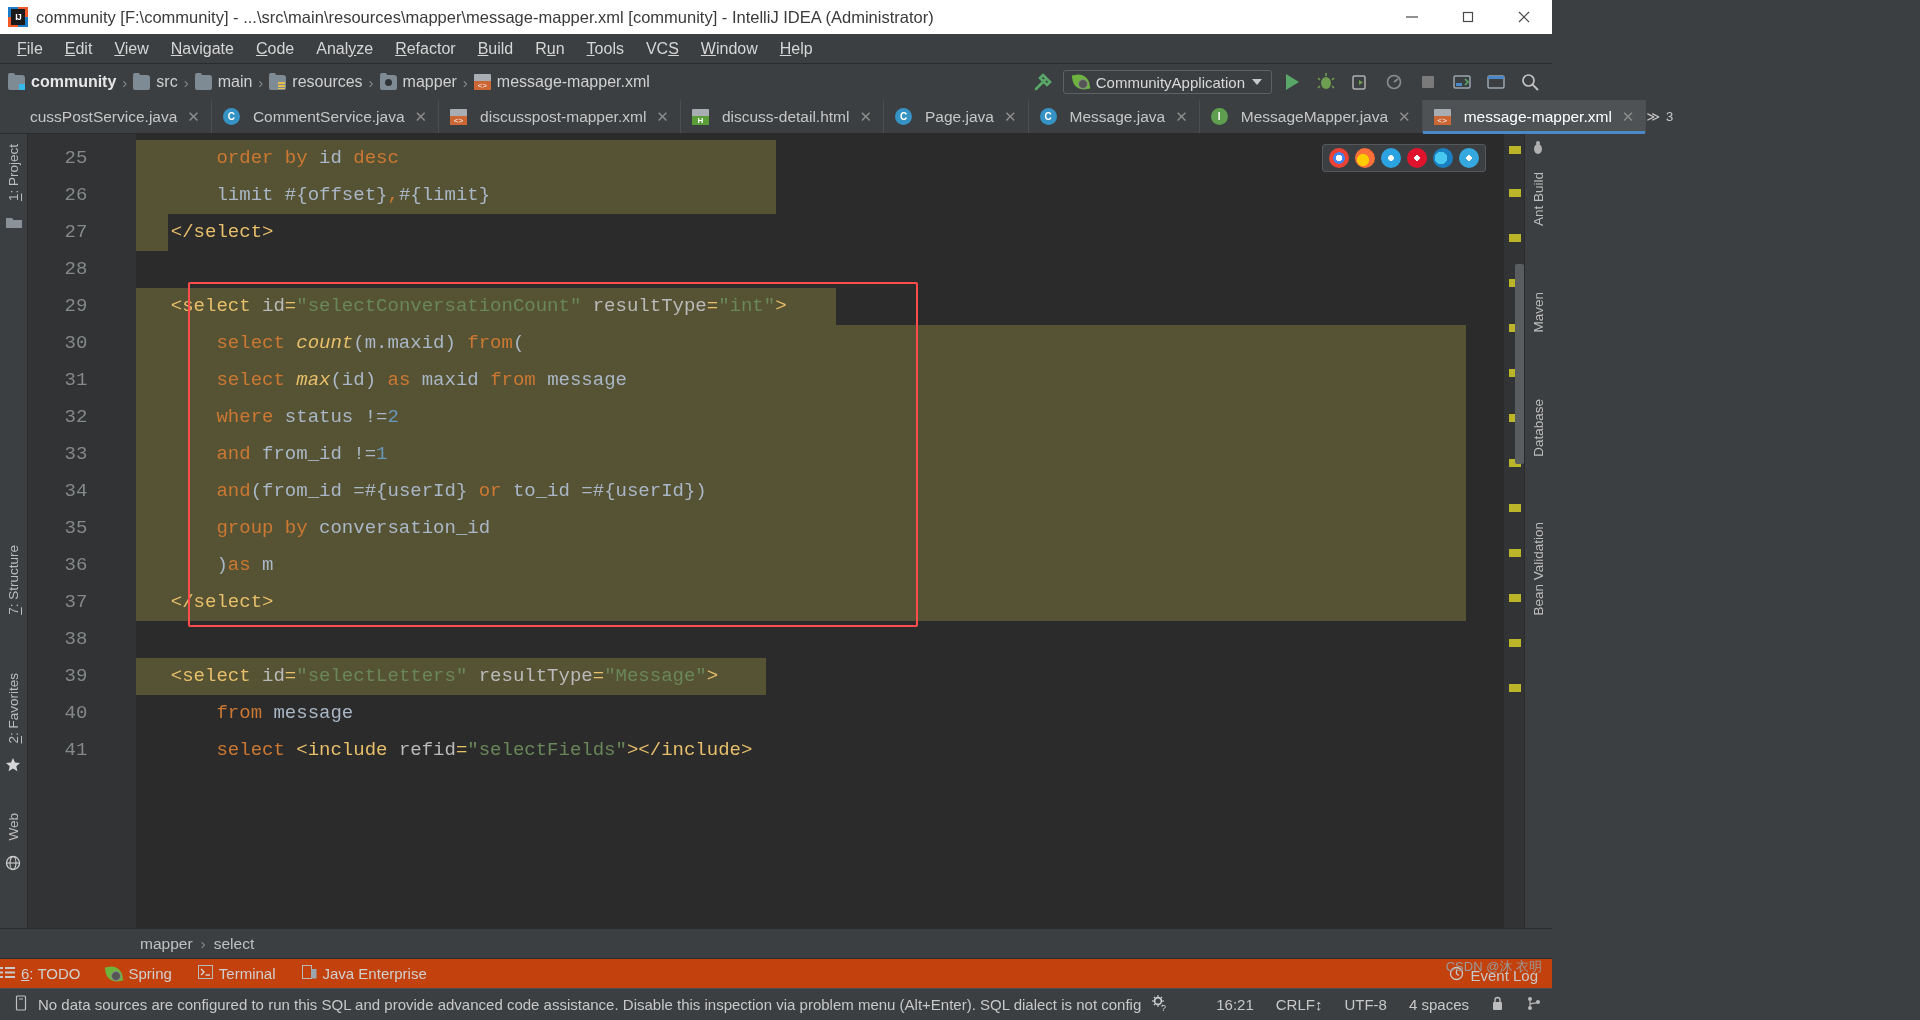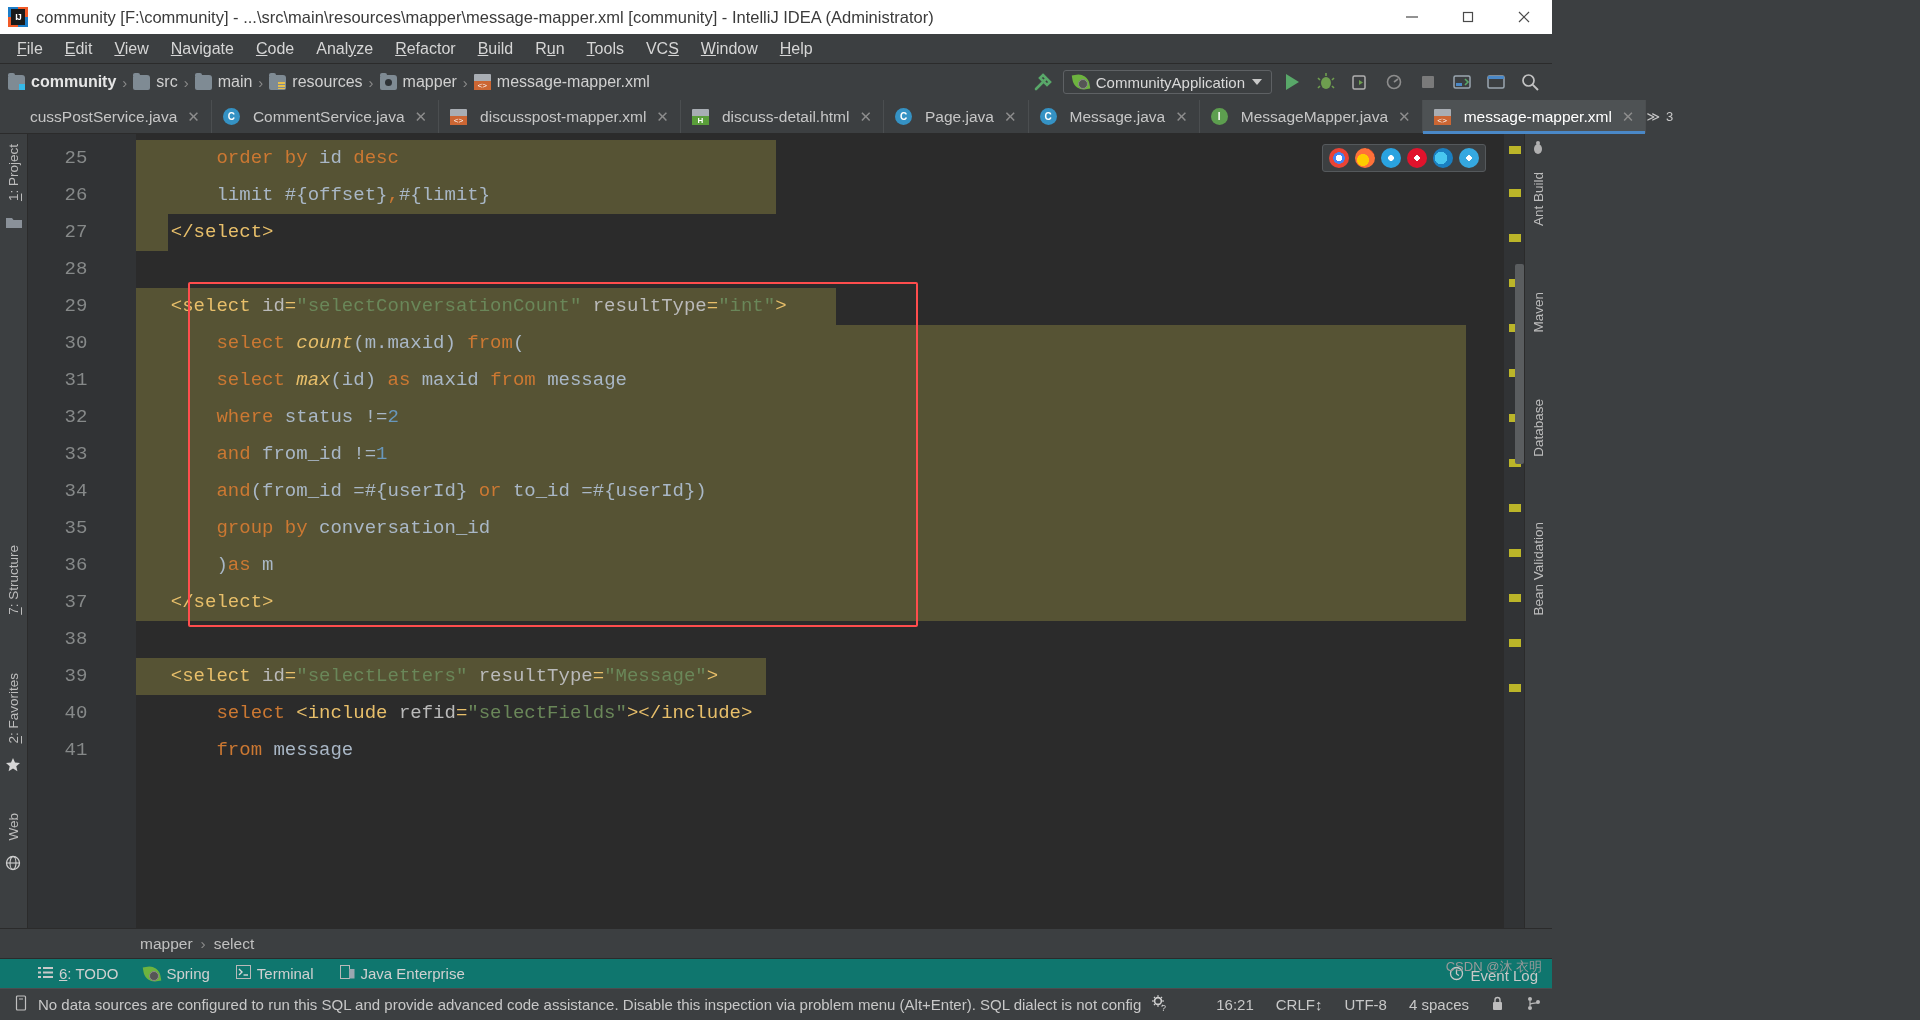--- a/index.html
+++ b/index.html
@@ -158,22 +158,22 @@
 
   
   .bcbar {
     height: 30px; flex: 0 0 30px; background: #3c3f41; display: flex; align-items: center;
     padding-left: 140px; font-size: 15.5px; color: #c0c0c0; gap: 8px; border-top: 1px solid #2b2b2b;
   }
   .bcbar .sep { color: #8a8a8a; }
 
   
   .twbar {
-    height: 30px; flex: 0 0 30px; background: #0f766e; display: flex; align-items: center;
-    padding-left: 38px; gap: 26px; font-size: 15px; color: #d0d0d0; border-top: 1px solid #2b2b2b;
+    height: 30px; flex: 0 0 30px; background: #c2410c; display: flex; align-items: center;
+    gap: 26px; font-size: 15px; color: #d0d0d0; border-top: 1px solid #2b2b2b;
   }
   .tw { display: flex; align-items: center; gap: 6px; white-space: nowrap; }
   .tw u { text-decoration: underline; }
 
   
   .statusbar {
     height: 32px; flex: 0 0 32px; background: #3c3f41; display: flex; align-items: center;
     padding: 0 10px 0 14px; font-size: 15px; color: #c8c8c8; border-top: 1px solid #4a4d4f;
     gap: 10px;
   }
@@ -438,22 +438,22 @@
         <div class="cline"><div class="hl-band" style="width: 1330px;"></div><span class="tok-plain">      </span><span class="tok-kw">select</span><span class="tok-plain"> </span><span class="tok-fn">count</span><span class="tok-ident">(m.maxid) </span><span class="tok-kw">from</span><span class="tok-ident">(</span></div>
         <div class="cline"><div class="hl-band" style="width: 1330px;"></div><span class="tok-plain">      </span><span class="tok-kw">select</span><span class="tok-plain"> </span><span class="tok-fn">max</span><span class="tok-ident">(id) </span><span class="tok-kw">as</span><span class="tok-ident"> maxid </span><span class="tok-kw">from</span><span class="tok-ident"> message</span></div>
         <div class="cline"><div class="hl-band" style="width: 1330px;"></div><span class="tok-plain">      </span><span class="tok-kw">where</span><span class="tok-ident"> status </span><span class="tok-ident">!=</span><span class="tok-num">2</span></div>
         <div class="cline"><div class="hl-band" style="width: 1330px;"></div><span class="tok-plain">      </span><span class="tok-kw">and</span><span class="tok-ident"> from_id </span><span class="tok-ident">!=</span><span class="tok-num">1</span></div>
         <div class="cline"><div class="hl-band" style="width: 1330px;"></div><span class="tok-plain">      </span><span class="tok-kw">and</span><span class="tok-ident">(from_id </span><span class="tok-ident">=</span><span class="tok-plain">#{userId} </span><span class="tok-kw">or</span><span class="tok-ident"> to_id </span><span class="tok-ident">=</span><span class="tok-plain">#{userId})</span></div>
         <div class="cline"><div class="hl-band" style="width: 1330px;"></div><span class="tok-plain">      </span><span class="tok-kw">group</span><span class="tok-plain"> </span><span class="tok-kw">by</span><span class="tok-ident"> conversation_id</span></div>
         <div class="cline"><div class="hl-band" style="width: 1330px;"></div><span class="tok-plain">      </span><span class="tok-ident">)</span><span class="tok-kw">as</span><span class="tok-ident"> m</span></div>
         <div class="cline"><div class="hl-band" style="width: 1330px;"></div><span class="tok-plain">  </span><span class="tok-tag">&lt;/select&gt;</span></div>
         <div class="cline"></div>
         <div class="cline"><div class="hl-band" style="width: 630px;"></div><span class="tok-plain">  </span><span class="tok-tag">&lt;select</span><span class="tok-plain"> </span><span class="tok-attr">id</span><span class="tok-tag">=</span><span class="tok-str">"selectLetters"</span><span class="tok-plain"> </span><span class="tok-attr">resultType</span><span class="tok-tag">=</span><span class="tok-str">"Message"</span><span class="tok-tag">&gt;</span></div>
+        <div class="cline"><span class="tok-plain">      </span><span class="tok-kw">from</span><span class="tok-ident"> message</span></div>
         <div class="cline"><span class="tok-plain">      </span><span class="tok-kw">select</span><span class="tok-plain"> </span><span class="tok-tag">&lt;include</span><span class="tok-plain"> </span><span class="tok-attr">refid</span><span class="tok-tag">=</span><span class="tok-str">"selectFields"</span><span class="tok-tag">&gt;&lt;/include&gt;</span></div>
-        <div class="cline"><span class="tok-plain">      </span><span class="tok-kw">from</span><span class="tok-ident"> message</span></div>
 
       <div class="red-box" id="red-box" style="left: 52px; top: 148px; width: 730px; height: 345px;"></div>
       <div class="browsers">
         <span class="bico" style="background:radial-gradient(circle at 50% 50%, #ffffff 0 22%, #4285f4 23% 40%, #ea4335 41% 100%)"></span>
         <span class="bico" style="background:radial-gradient(circle at 40% 60%, #ffcc00 0 35%, #ff7139 36% 70%, #e54c28 71% 100%)"></span>
         <span class="bico" style="background:radial-gradient(circle at 50% 50%, #ffffff 0 20%, #2aa3e0 21% 100%)"></span>
         <span class="bico" style="background:radial-gradient(circle at 50% 50%, #ffffff 0 18%, #e0132c 19% 100%)"></span>
         <span class="bico" style="background:radial-gradient(circle at 40% 50%, #48c7f0 0 40%, #1a7fc1 41% 100%)"></span>
         <span class="bico" style="background:radial-gradient(circle at 50% 50%, #ffffff 0 18%, #35a8e0 19% 100%)"></span>
       </div>

